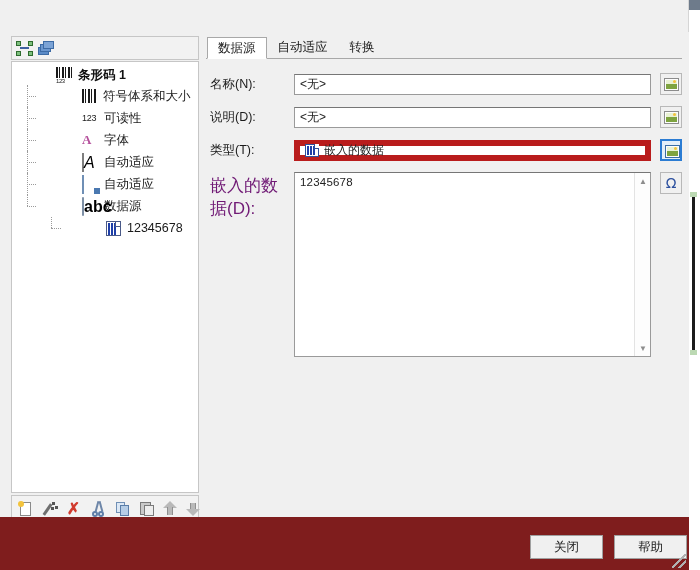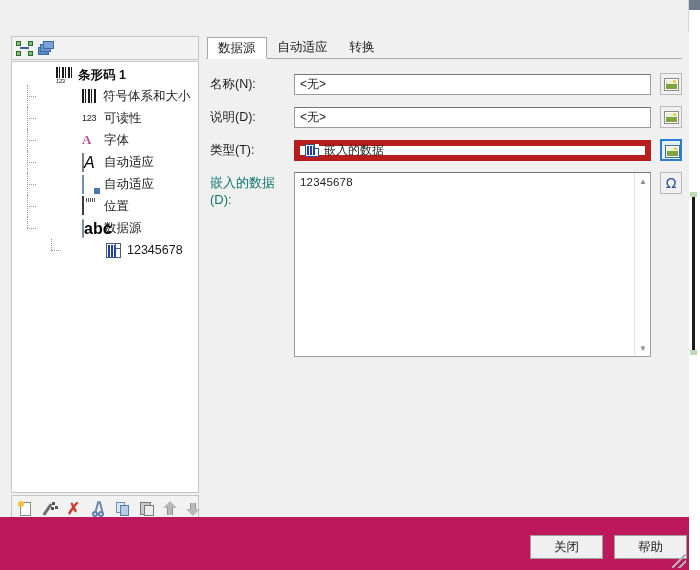--- a/index.html
+++ b/index.html
@@ -456,22 +456,22 @@
   }
 
   
   .ta-row {
     display: flex;
     align-items: flex-start;
     margin-top: 4px;
   }
   .ta-label {
     width: 88px;
-    font-size: 13px;
-    color: #0f766e;
+    font-size: 17px;
+    color: #701a75;
     flex: 0 0 auto;
     padding-left: 4px;
     padding-top: 2px;
   }
   .ta-wrap {
     position: relative;
     flex: 1 1 auto;
     height: 185px;
     background: #ffffff;
     border: 1px solid #9a9a9a;
@@ -514,21 +514,21 @@
     font-family: "DejaVu Sans", sans-serif;
     cursor: pointer;
     flex: 0 0 auto;
   }
 
   
   .footer {
     position: absolute;
     left: 0; top: 517px;
     width: 689px; height: 53px;
-    background: #be185d;
+    background: #7f1d1d;
   }
   .btn {
     position: absolute;
     top: 18px;
     width: 73px; height: 24px;
     background: #f0f0f0;
     border: 1px solid #a0a0a0;
     font-size: 12.5px;
     color: #1a1a1a;
     display: flex; align-items: center; justify-content: center;
@@ -613,26 +613,20 @@
           </div>
 
           <div class="tree-item">
             <span class="ic">
               <span class="ic-autofit"><span></span></span>
             </span>
             <span class="lbl">自动适应</span>
           </div>
 
 
-          <div class="tree-item">
-            <span class="ic">
-              <span class="ic-pos"><em></em></span>
-            </span>
-            <span class="lbl">位置</span>
-          </div>
 
 
           <div class="tree-item last">
             <span class="ic">
               <span class="ic-abc"></span><b>abc</b>
             </span>
             <span class="lbl">数据源</span>
           </div>
 
           <div class="tree-item child last">

